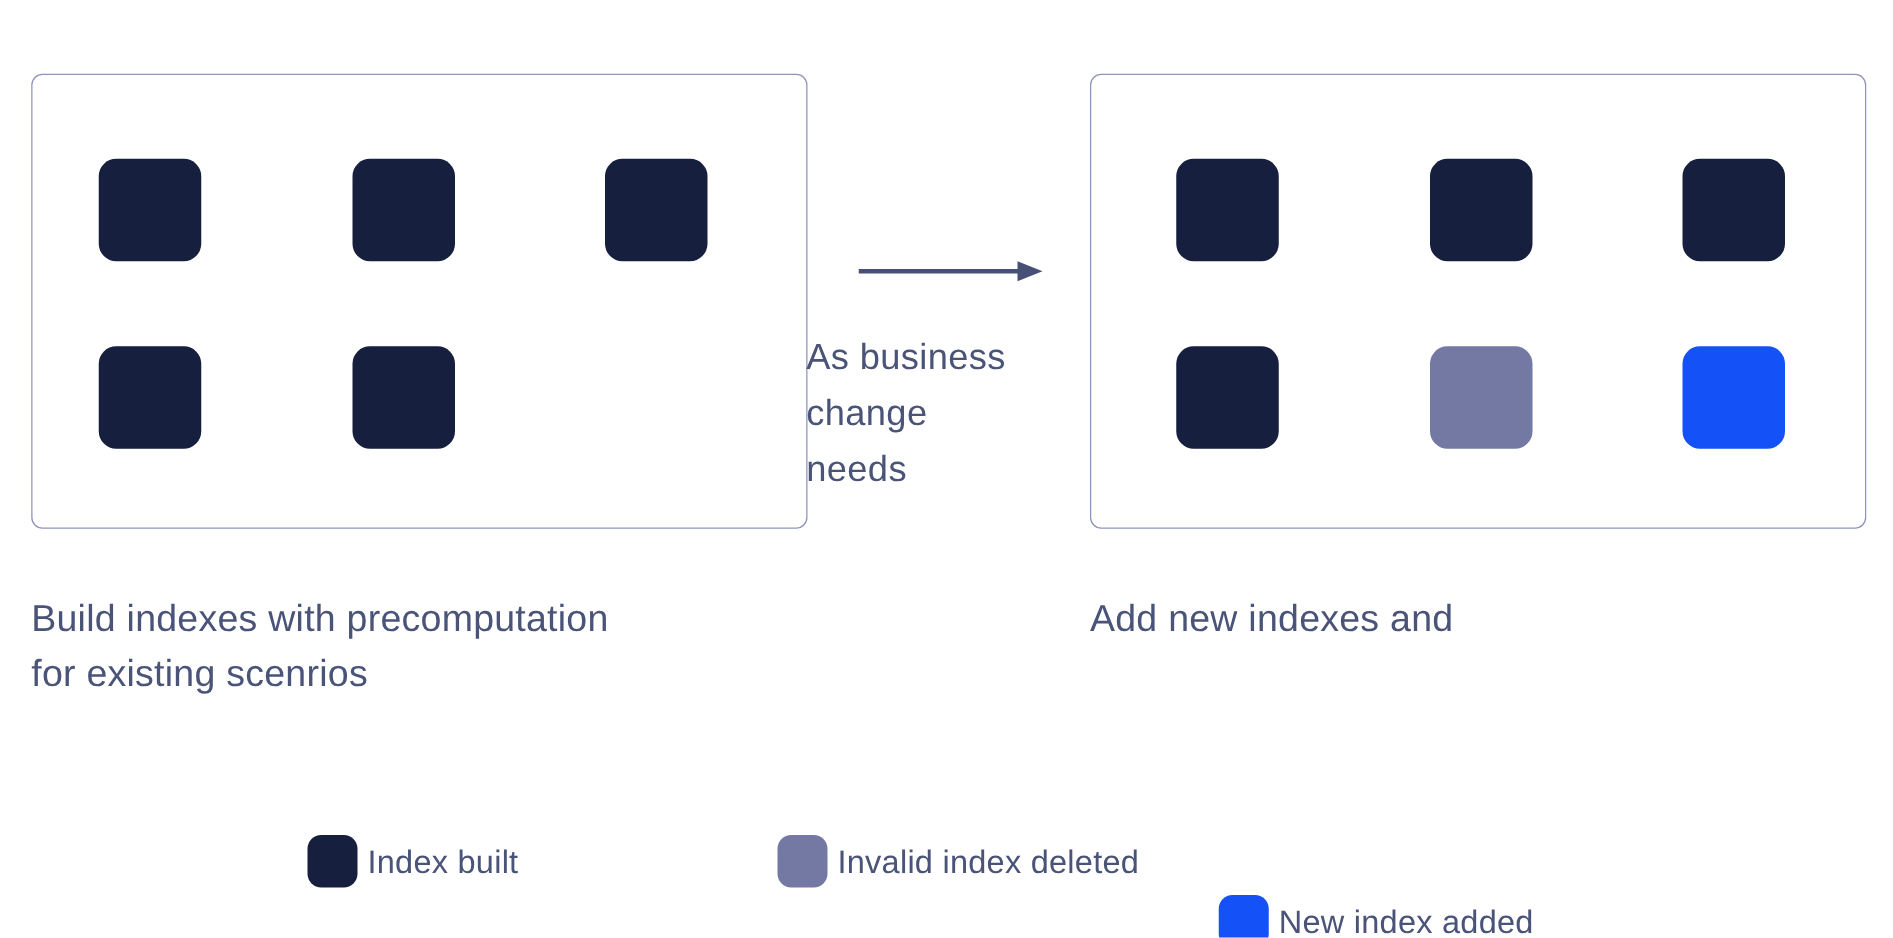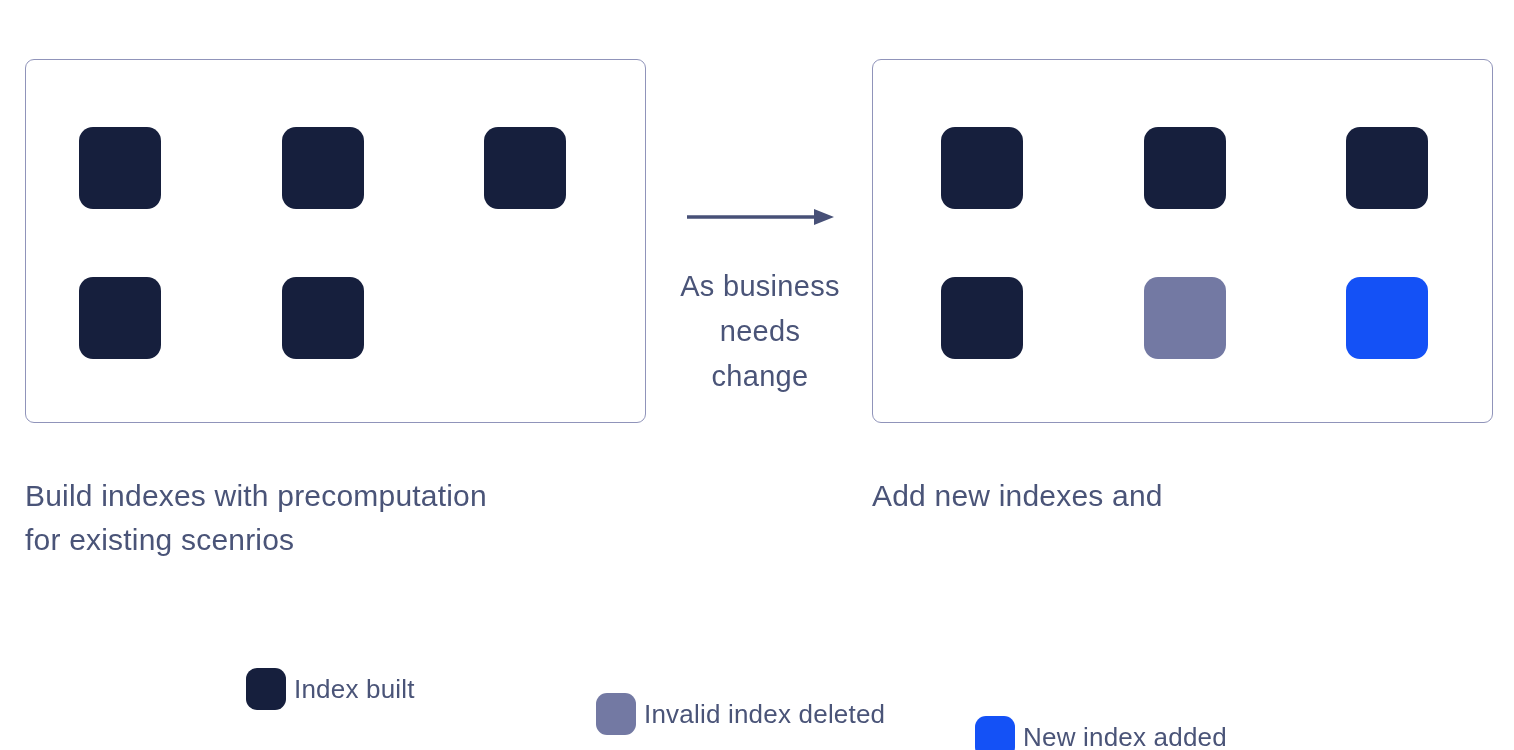--- a/index.html
+++ b/index.html
@@ -25,21 +25,21 @@
     width: 82px;
     height: 82px;
     border-radius: 14px;
   }
 
   .arrow-svg { position: absolute; left: 680px; top: 199px; width: 160px; height: 36px; }
 
   .arrow-label {
     position: absolute;
     left: 645px; top: 264px; width: 230px;
-    text-align: center;
+    text-align: left;
     font-size: 29px;
     line-height: 45px;
     color: #4a5478;
     letter-spacing: 0.3px;
   }
 
   .caption {
     position: absolute;
     top: 474px;
     width: 621px;
@@ -64,21 +64,21 @@
     border-radius: 11px;
     flex: 0 0 auto;
   }
   .legend-item .legend-label {
     font-size: 26px;
     color: #4a5478;
     letter-spacing: 0.2px;
     white-space: nowrap;
   }
   .legend-item.li-0 { left: 246px; }
-  .legend-item.li-1 { left: 596px; margin-top: 25px; }
+  .legend-item.li-1 { left: 622px; }
   .legend-item.li-2 { left: 975px; margin-top: 48px; }
 </style>
 </head>
 <body>
 
 <div class="canvas">
 
   <div class="panel left">
       <div class="sq" style="left: 53px; top: 67px; background: rgb(22, 31, 61);"></div>
       <div class="sq" style="left: 255.5px; top: 67px; background: rgb(22, 31, 61);"></div>
@@ -87,22 +87,22 @@
       <div class="sq" style="left: 255.5px; top: 216.5px; background: rgb(22, 31, 61);"></div>
     </div>
 
   <svg class="arrow-svg" viewBox="0 0 160 36">
     <line x1="7" y1="18" x2="139" y2="18" stroke="#475077" stroke-width="3.5"></line>
     <polygon points="134,10 154,18 134,26" fill="#475077"></polygon>
   </svg>
 
   <div class="arrow-label">
     <div>As business</div>
+    <div>change</div>
     <div>needs</div>
-    <div>change</div>
   </div>
 
   <div class="panel right">
       <div class="sq" style="left: 68px; top: 67px; background: rgb(22, 31, 61);"></div>
       <div class="sq" style="left: 270.5px; top: 67px; background: rgb(22, 31, 61);"></div>
       <div class="sq" style="left: 473px; top: 67px; background: rgb(22, 31, 61);"></div>
       <div class="sq" style="left: 68px; top: 216.5px; background: rgb(22, 31, 61);"></div>
       <div class="sq" style="left: 270.5px; top: 216.5px; background: rgb(115, 121, 163);"></div>
       <div class="sq" style="left: 473px; top: 216.5px; background: rgb(20, 81, 246);"></div>
     </div>

